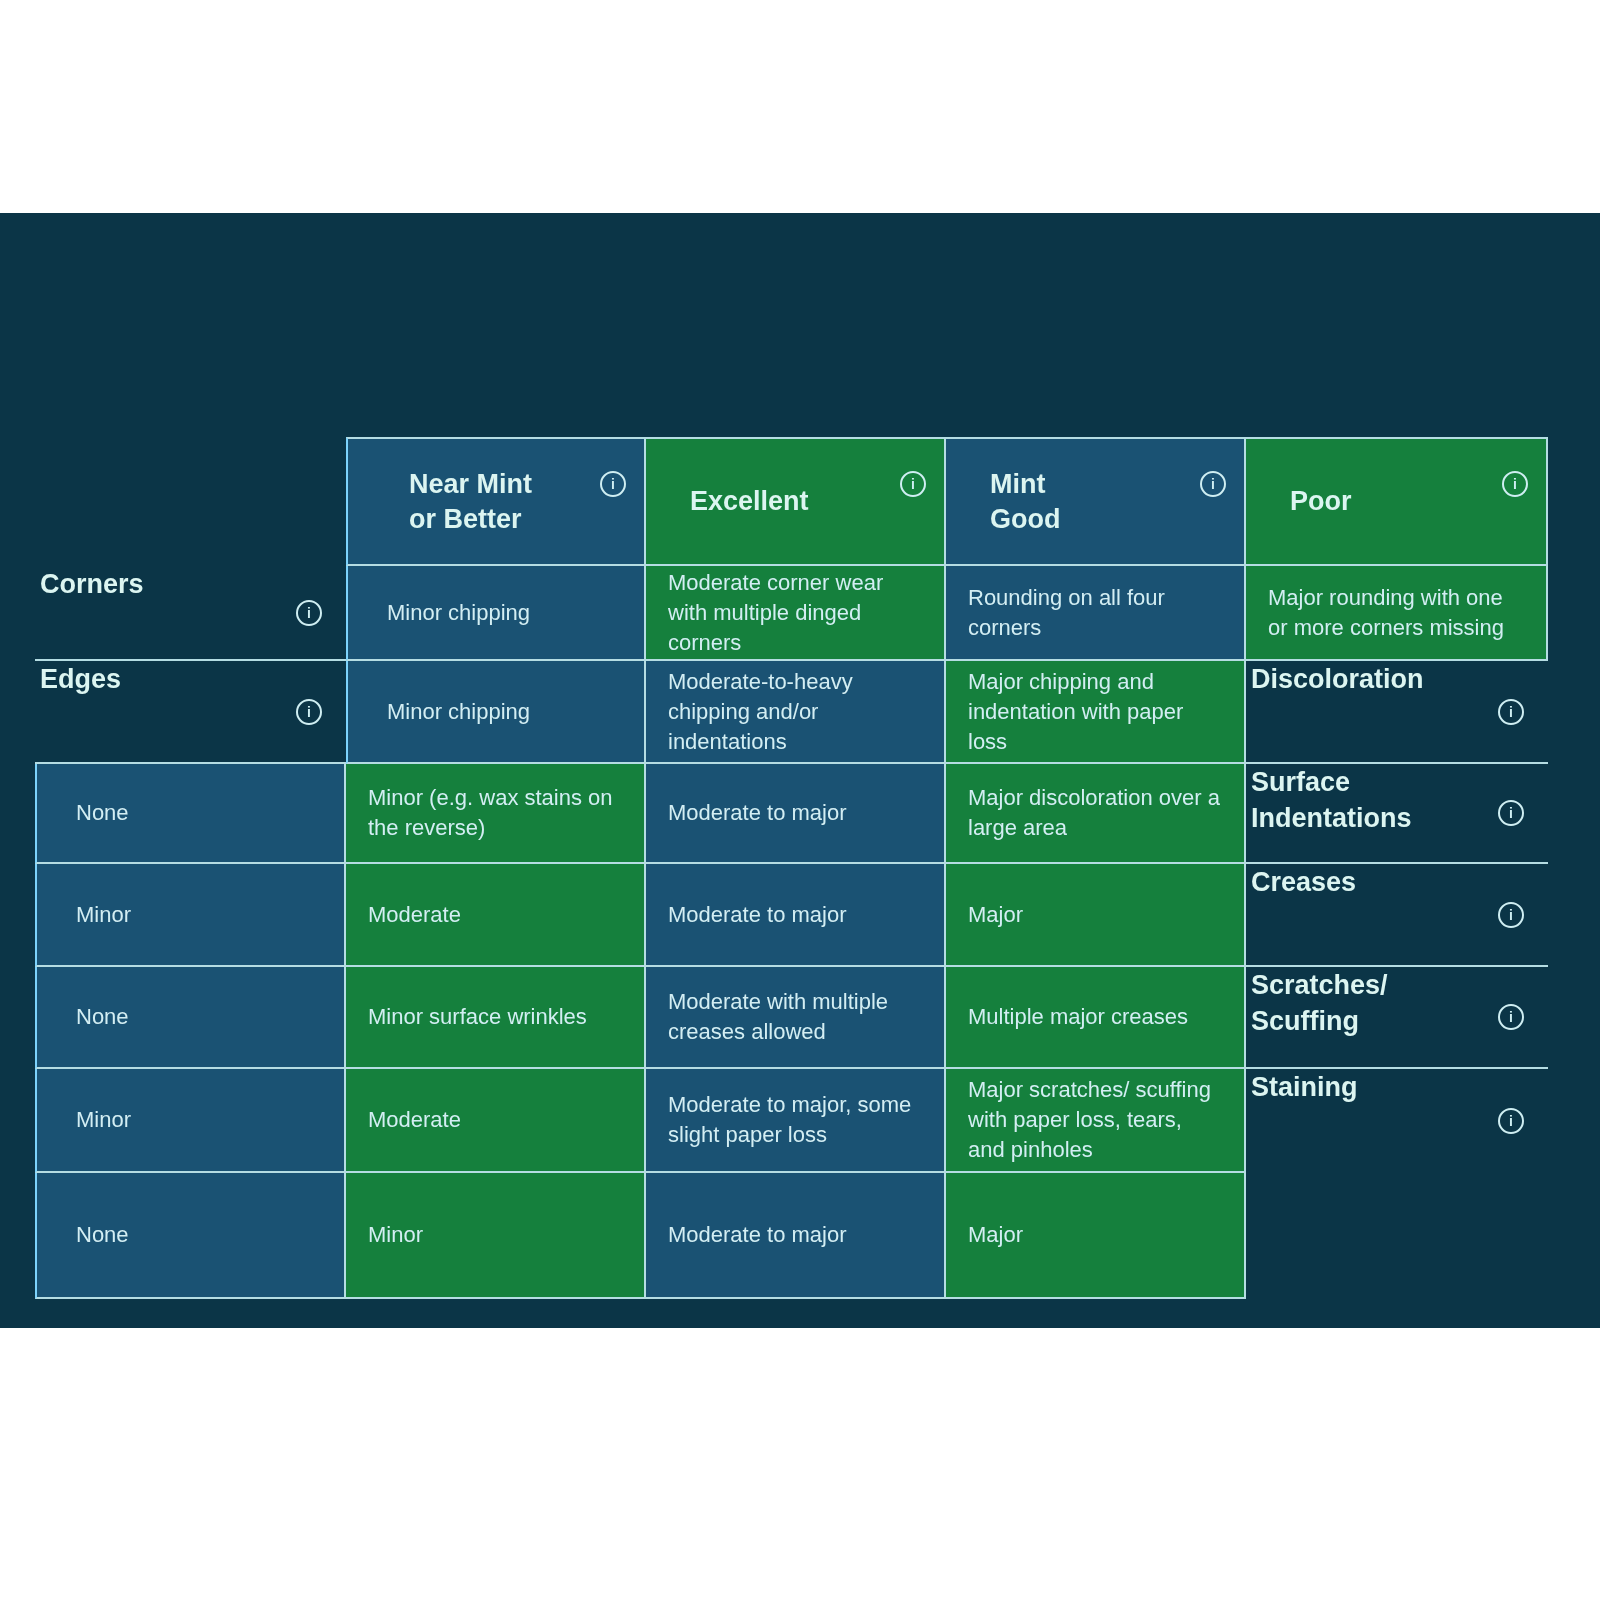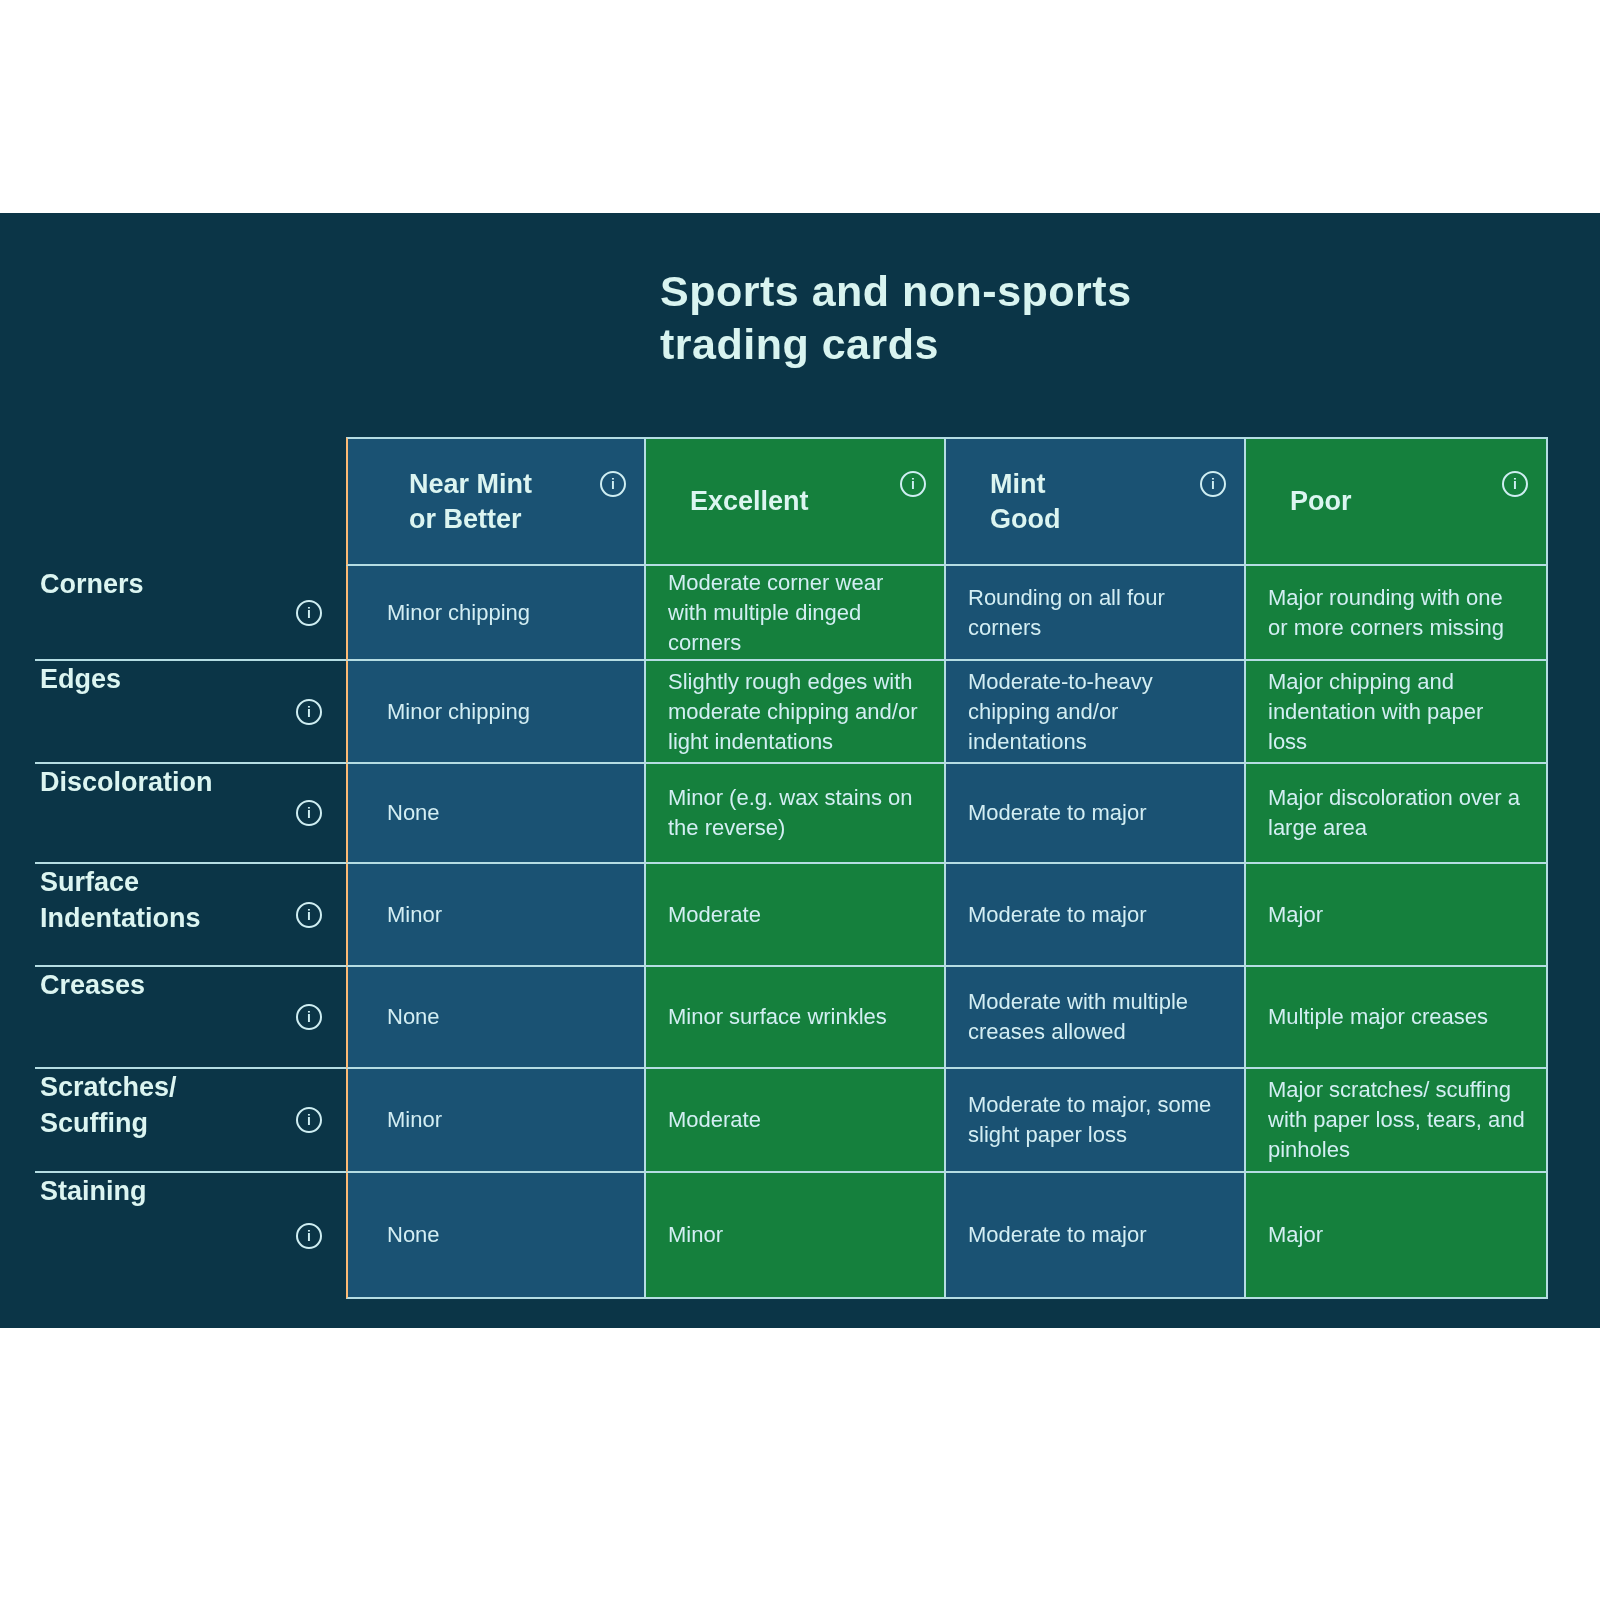--- a/index.html
+++ b/index.html
@@ -9,21 +9,21 @@
   .title{position:absolute;left:660px;top:52px;color:#d9f4f0;font-size:43px;font-weight:bold;
          line-height:53px;letter-spacing:0.5px;}
   .grading-grid{position:absolute;left:35px;top:224px;display:grid;
                 grid-template-columns:311px 300px 300px 300px 302px;
                 grid-template-rows:129px 95px 103px 100px 103px 102px 104px 126px;}
   .cell{box-sizing:border-box;position:relative;color:#d3eef3;}
   
   .dcell{border-right:2px solid #b5dde3;border-bottom:2px solid #b5dde3;
          display:flex;align-items:center;padding:12px 20px 12px 22px;
          font-size:22px;line-height:30px;}
-  .first-datacol{border-left:2px solid #fdba74;padding-left:39px;}
+  .first-datacol{border-left:2px solid #7dd3fc;padding-left:39px;}
   .toprow{border-top:2px solid #b5dde3;}
   .c-dark{background:#1a5273;}
   .c-light{background:#15803d;}
   
   .hcell{font-weight:bold;font-size:27px;line-height:35px;color:#dcf5f1;}
   .hcell .hlabel{display:flex;flex-direction:column;justify-content:center;height:100%;
                  padding-left:22px;}
   .hcell .icon-info{position:absolute;top:32px;right:18px;}
   
   .gcell{background:transparent;display:flex;align-items:flex-start;color:#dcf5f1;
@@ -35,24 +35,20 @@
              display:flex;align-items:center;justify-content:center;
              font-size:14px;font-weight:bold;color:#cfeef2;line-height:1;cursor:pointer;}
   .line{display:block;}
 </style>
 </head>
 <body>
 
 <div class="page">
   <div class="panel">
 
-    <div class="title">
-      <span class="line">Sports and non-sports</span>
-      <span class="line">trading cards</span>
-    </div>
 
     <div class="grading-grid">
 
       <div class="cell blank"></div>
 
       <div class="cell dcell toprow first-datacol c-dark hcell">
         <div class="hlabel">
           <span class="line">Near Mint</span>
           <span class="line">or Better</span>
         </div>
@@ -96,21 +92,20 @@
       <div class="cell dcell c-light">Major rounding with one or more corners missing</div>
 
       <div class="cell gcell sep">
         <div>
           <span class="line">Edges</span>
           <span class="line"></span>
         </div>
         <span class="icon-info">i</span>
       </div>
       <div class="cell dcell first-datacol c-dark">Minor chipping</div>
-      <div class="cell dcell c-light">Slightly rough edges with moderate chipping and/or light indentations</div>
       <div class="cell dcell c-dark">Moderate-to-heavy chipping and/or indentations</div>
       <div class="cell dcell c-light">Major chipping and indentation with paper loss</div>
 
       <div class="cell gcell sep">
         <div>
           <span class="line">Discoloration</span>
           <span class="line"></span>
         </div>
         <span class="icon-info">i</span>
       </div>

